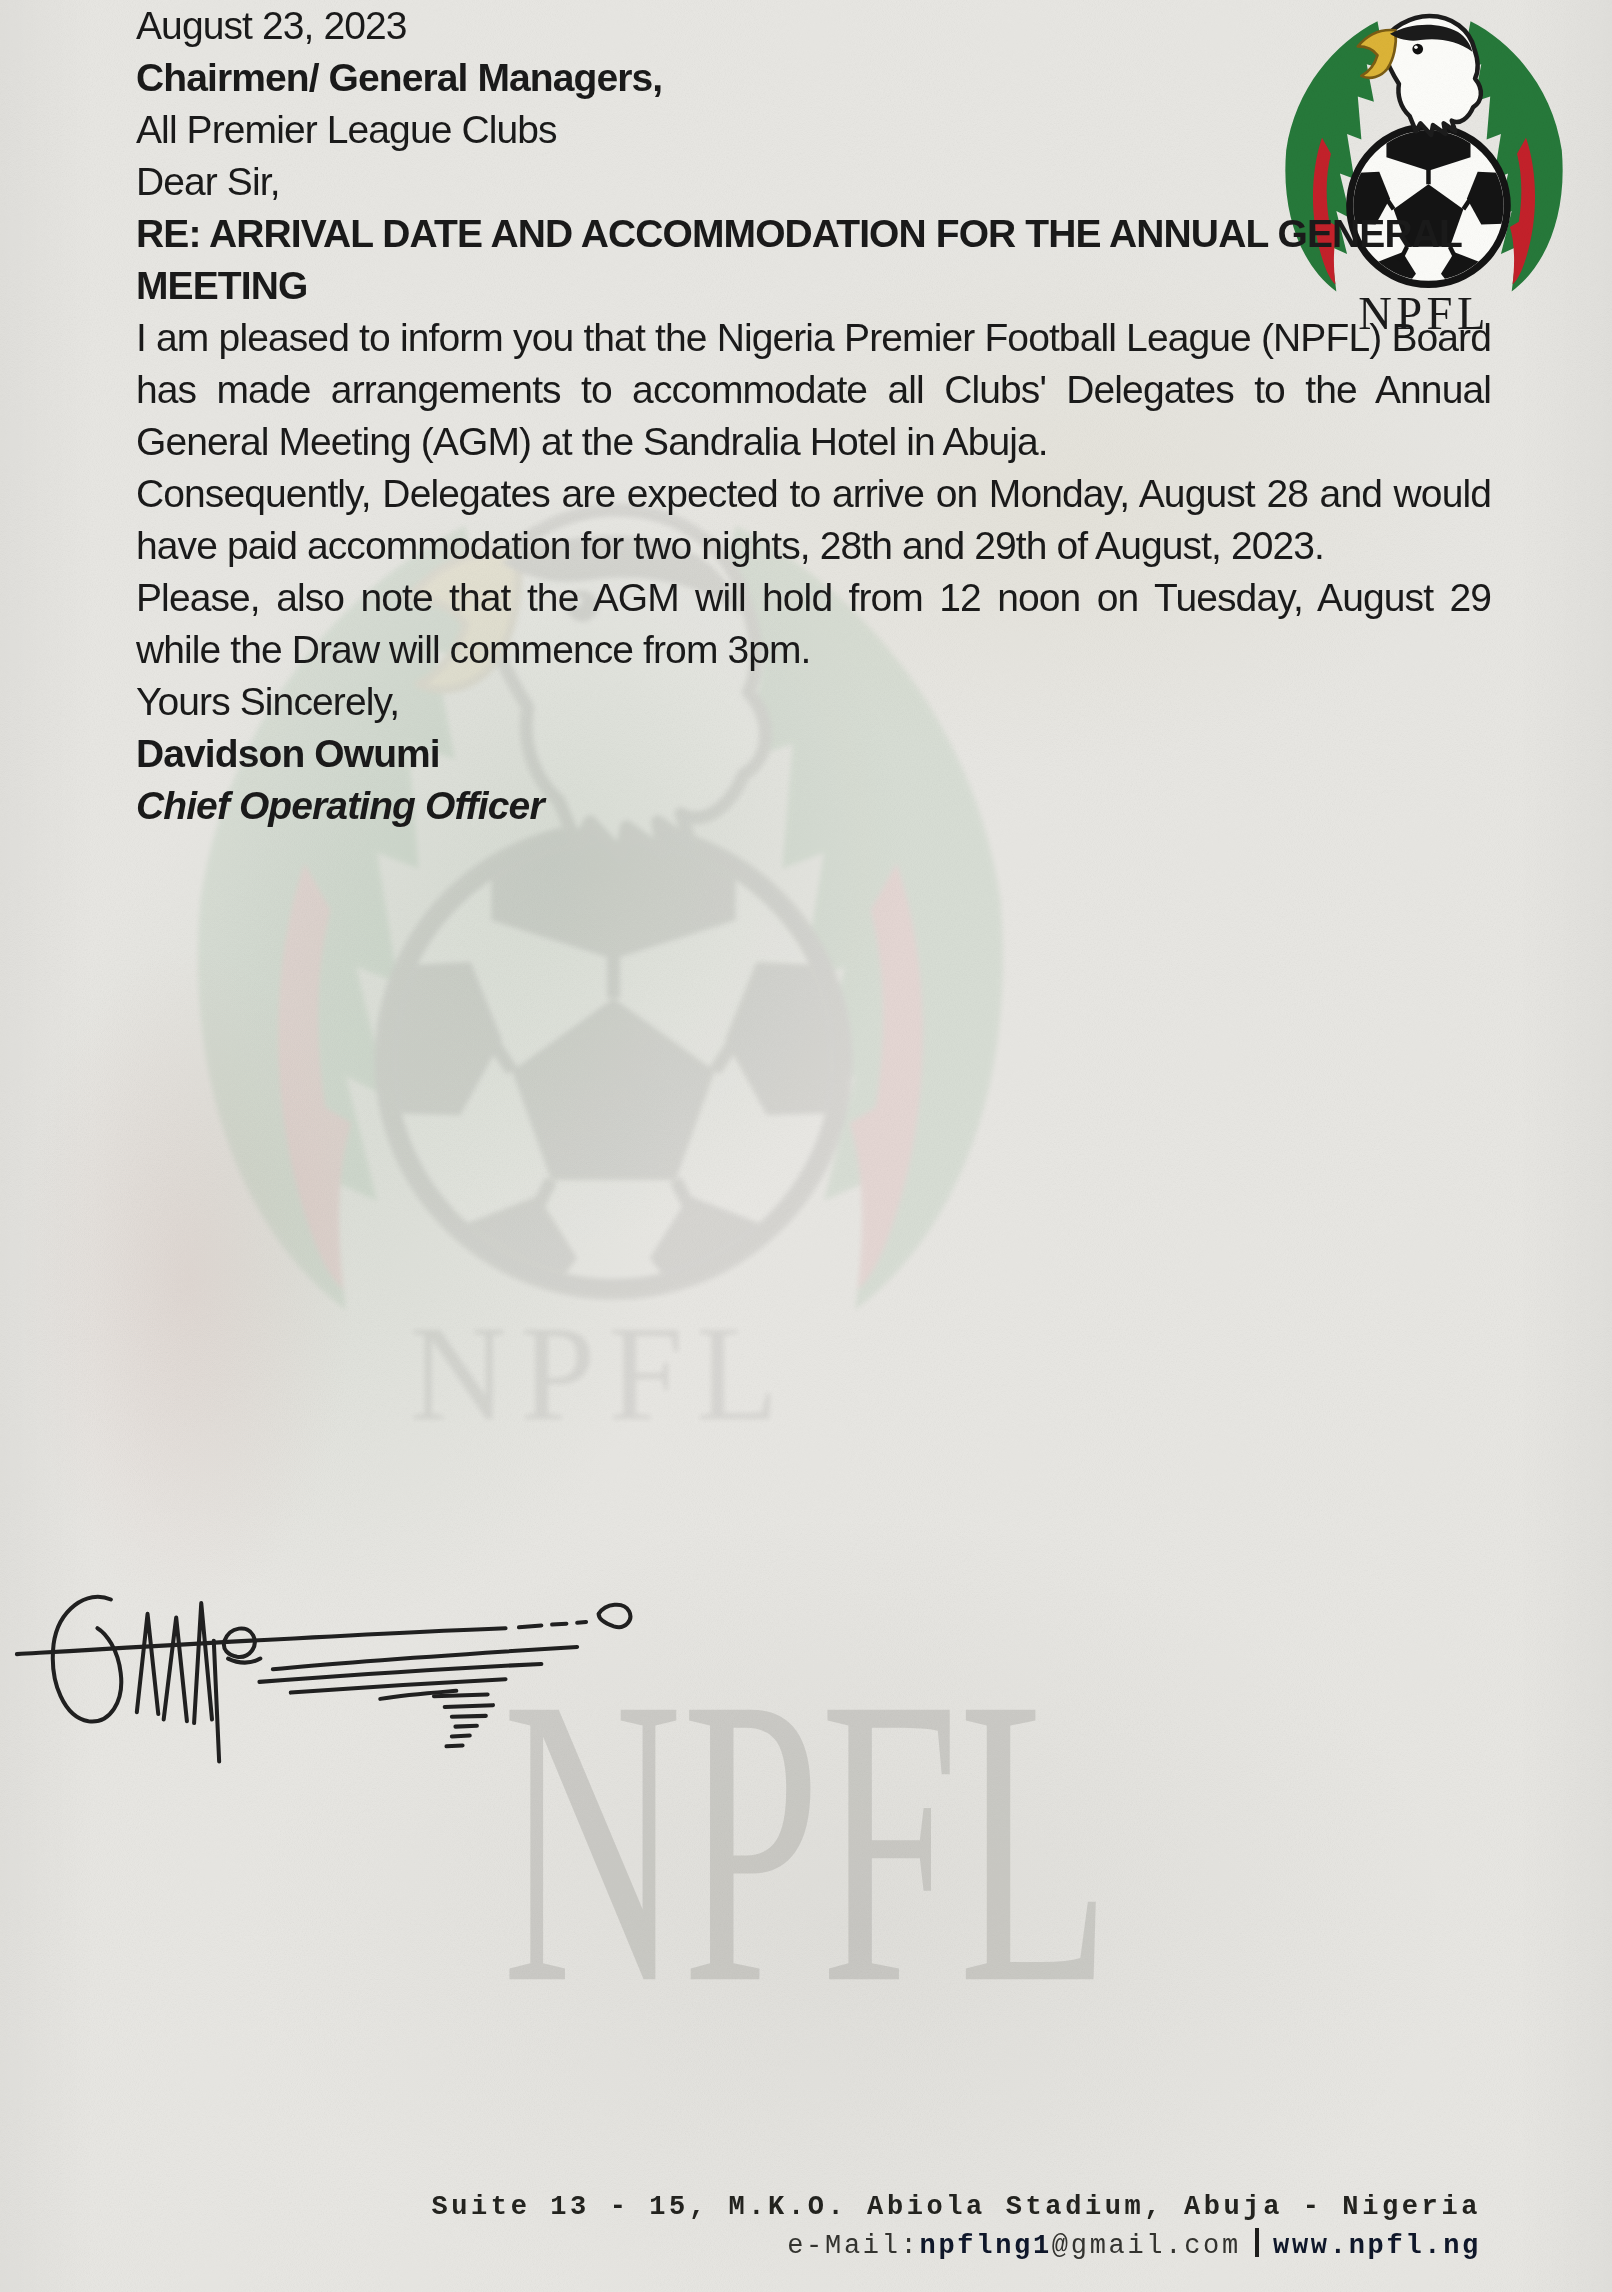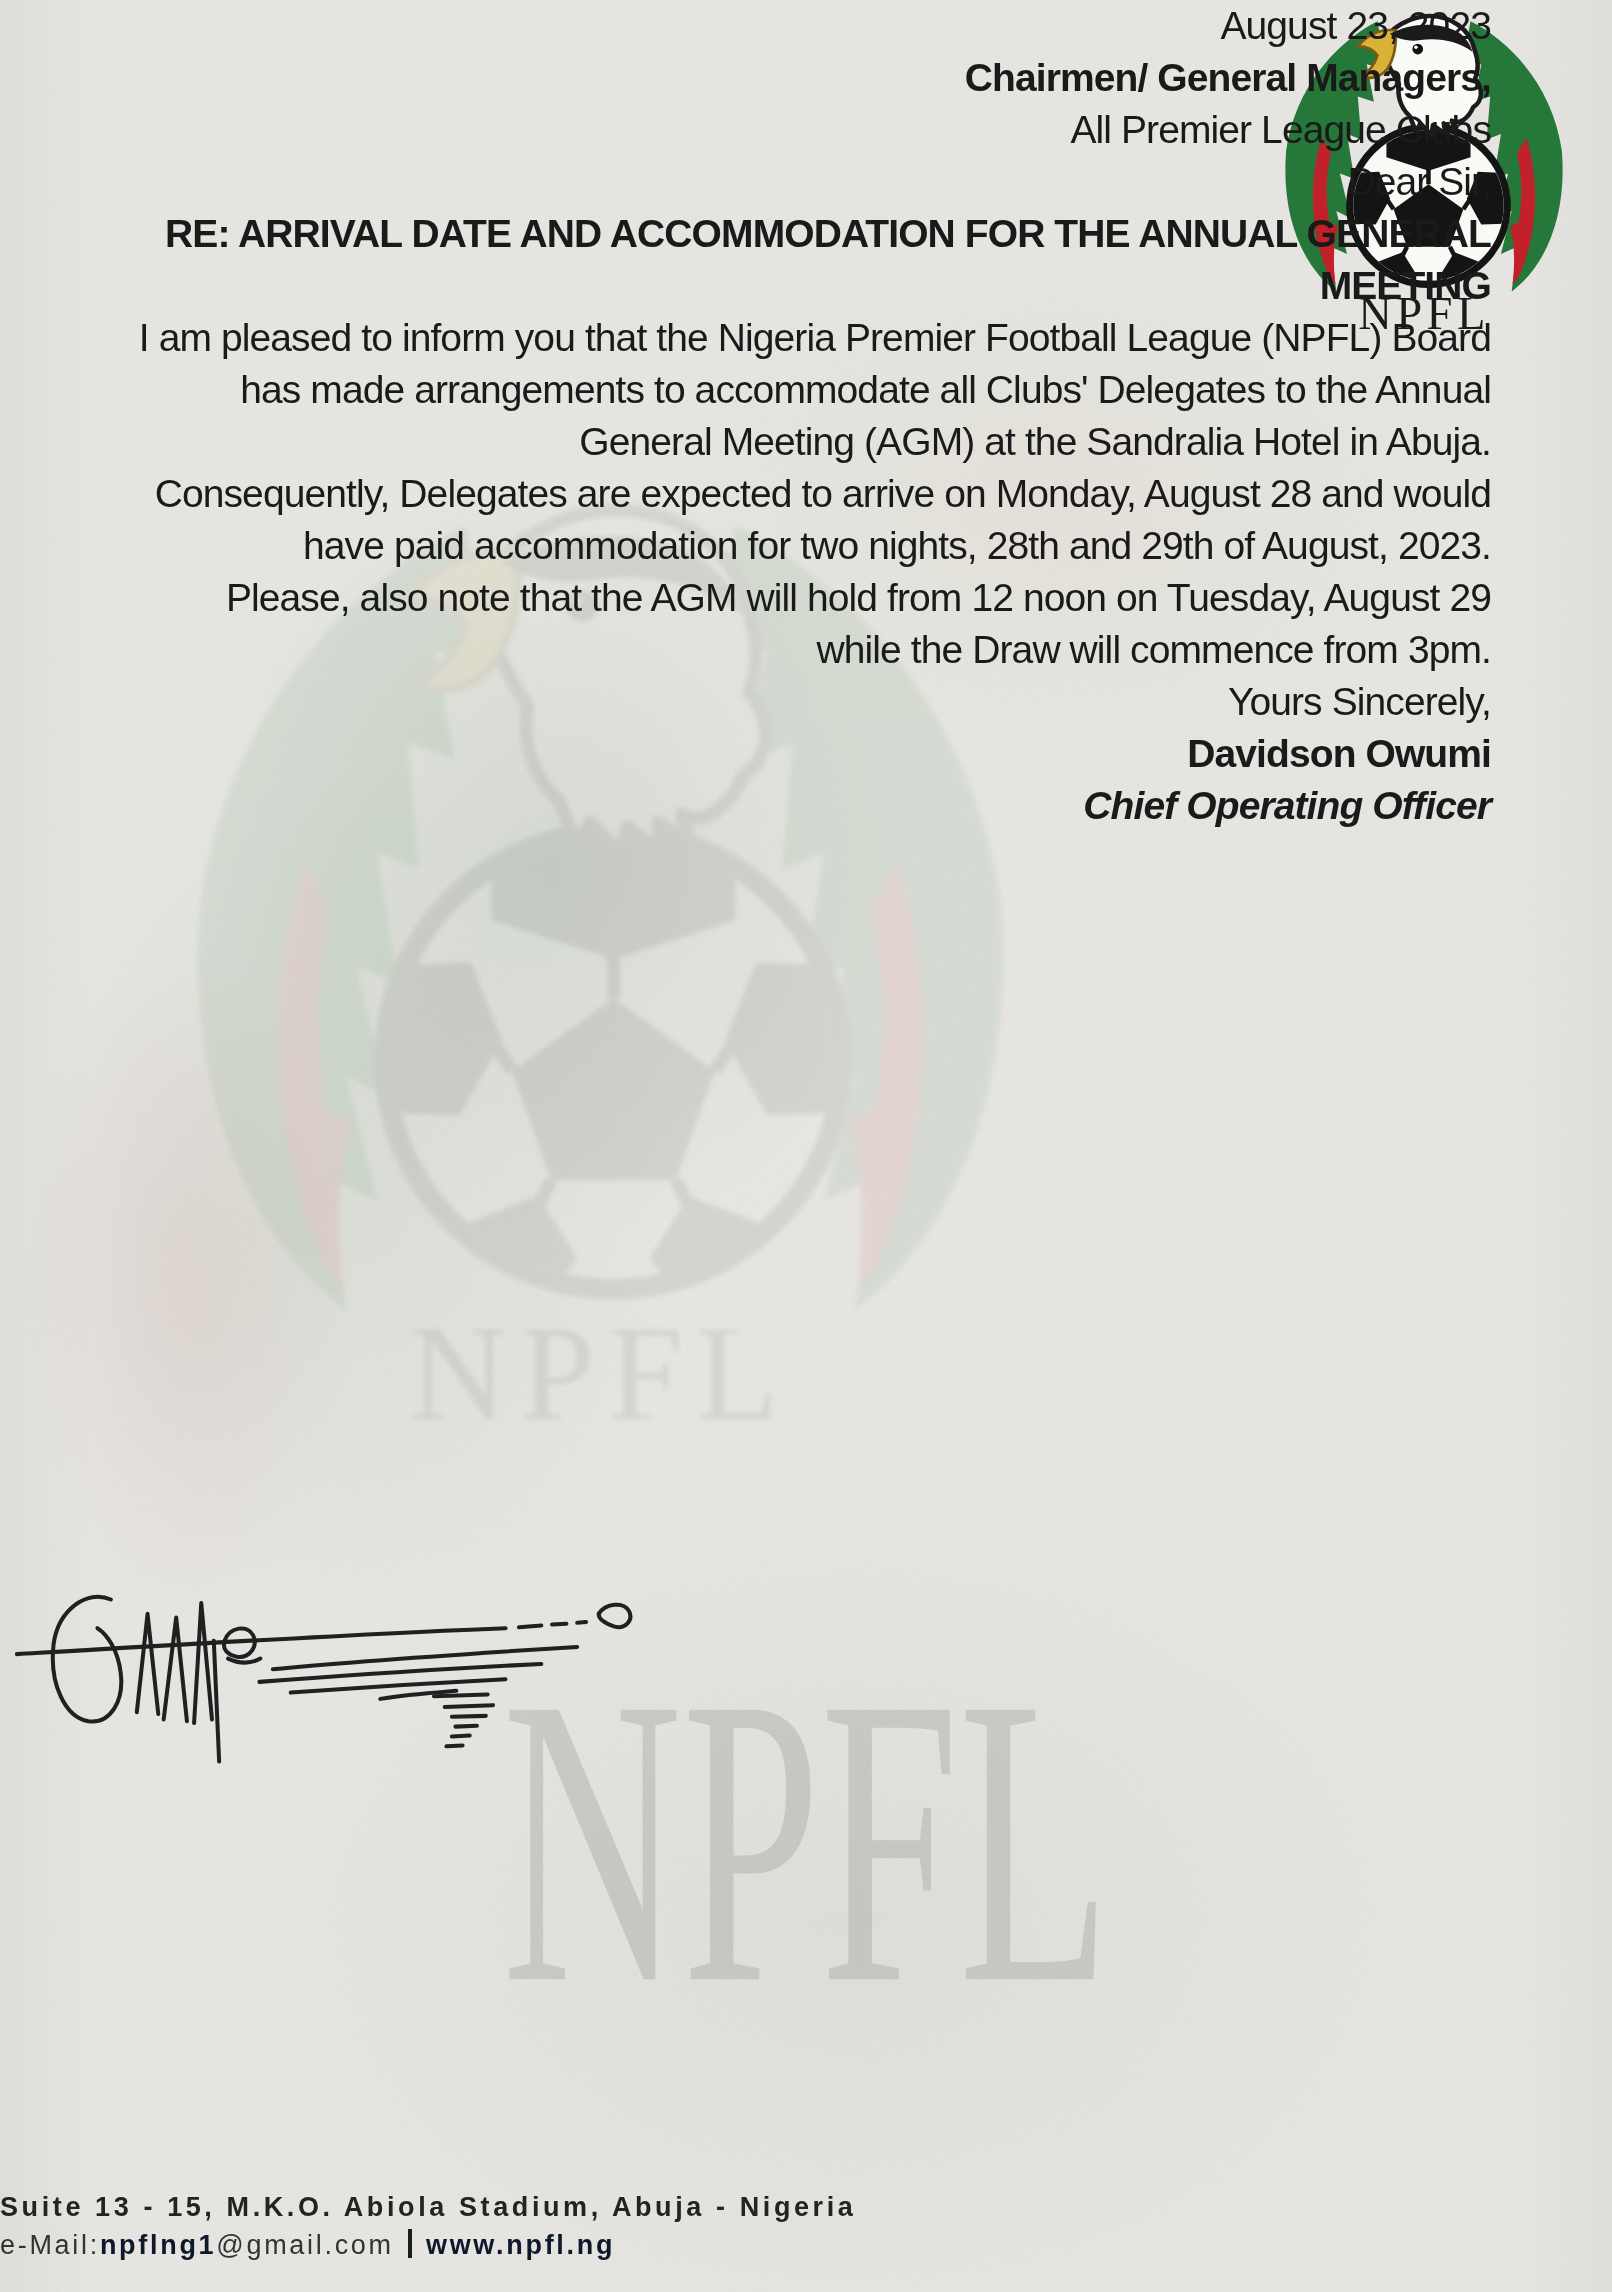--- a/index.html
+++ b/index.html
@@ -34,42 +34,42 @@
 
   
   .logo{position:absolute;left:1245px;top:7.2px;}
   .logo-wordmark{
     font-family:"Liberation Serif", serif;
     letter-spacing:5px;
   }
 
   
   .content{position:absolute;left:136px;top:0;width:1355px;}
-  .content .block{margin:0;font-size:39px;line-height:52px;letter-spacing:-0.9px;text-align:right;}
+  .content .block{margin:0;font-size:39px;line-height:52px;letter-spacing:-0.9px;}
   .date-line{margin-top:490px;}
   .recipient-1{margin-top:102px;font-weight:bold;}
   .recipient-2{margin-top:25px;}
   .salutation{margin-top:16px;}
   .subject-line{margin-top:25px;font-weight:bold;font-size:39px;letter-spacing:-1.1px;}
   .para{text-align:justify;}
   .p1{margin-top:21.5px;}
   .p2{margin-top:29px;}
   .p3{margin-top:25px;text-align:left;}
   .p4{margin-top:26px;}
   .p5{margin-top:25px;text-align:left;}
   .closing{margin-top:26px;}
   .sig-name{margin-top:141px;font-weight:bold;font-size:41px;letter-spacing:-0.4px;}
   .sig-title{margin-top:22.4px;font-weight:bold;font-style:italic;font-size:40px;letter-spacing:-0.4px;}
 
   .signature-svg{position:absolute;left:3.6px;top:1587px;pointer-events:none;}
 
   
   .footer{
     position:absolute;left:0;top:2190px;width:1481px;
-    text-align:left;color:#23231f;
+    text-align:right;color:#23231f;font-family:Liberation Mono, monospace;
   }
   .footer-address{
     font-size:27px;font-weight:bold;letter-spacing:3.6px;line-height:34px;
   }
   .footer-contact{
     margin-top:3.6px;font-size:27px;letter-spacing:2.7px;line-height:34px;color:#33332f;
   }
   .footer-contact .bold{font-weight:bold;color:#0f172a;}
   .vbar{
     display:inline-block;width:3.6px;height:29px;background:#1d1d1b;

